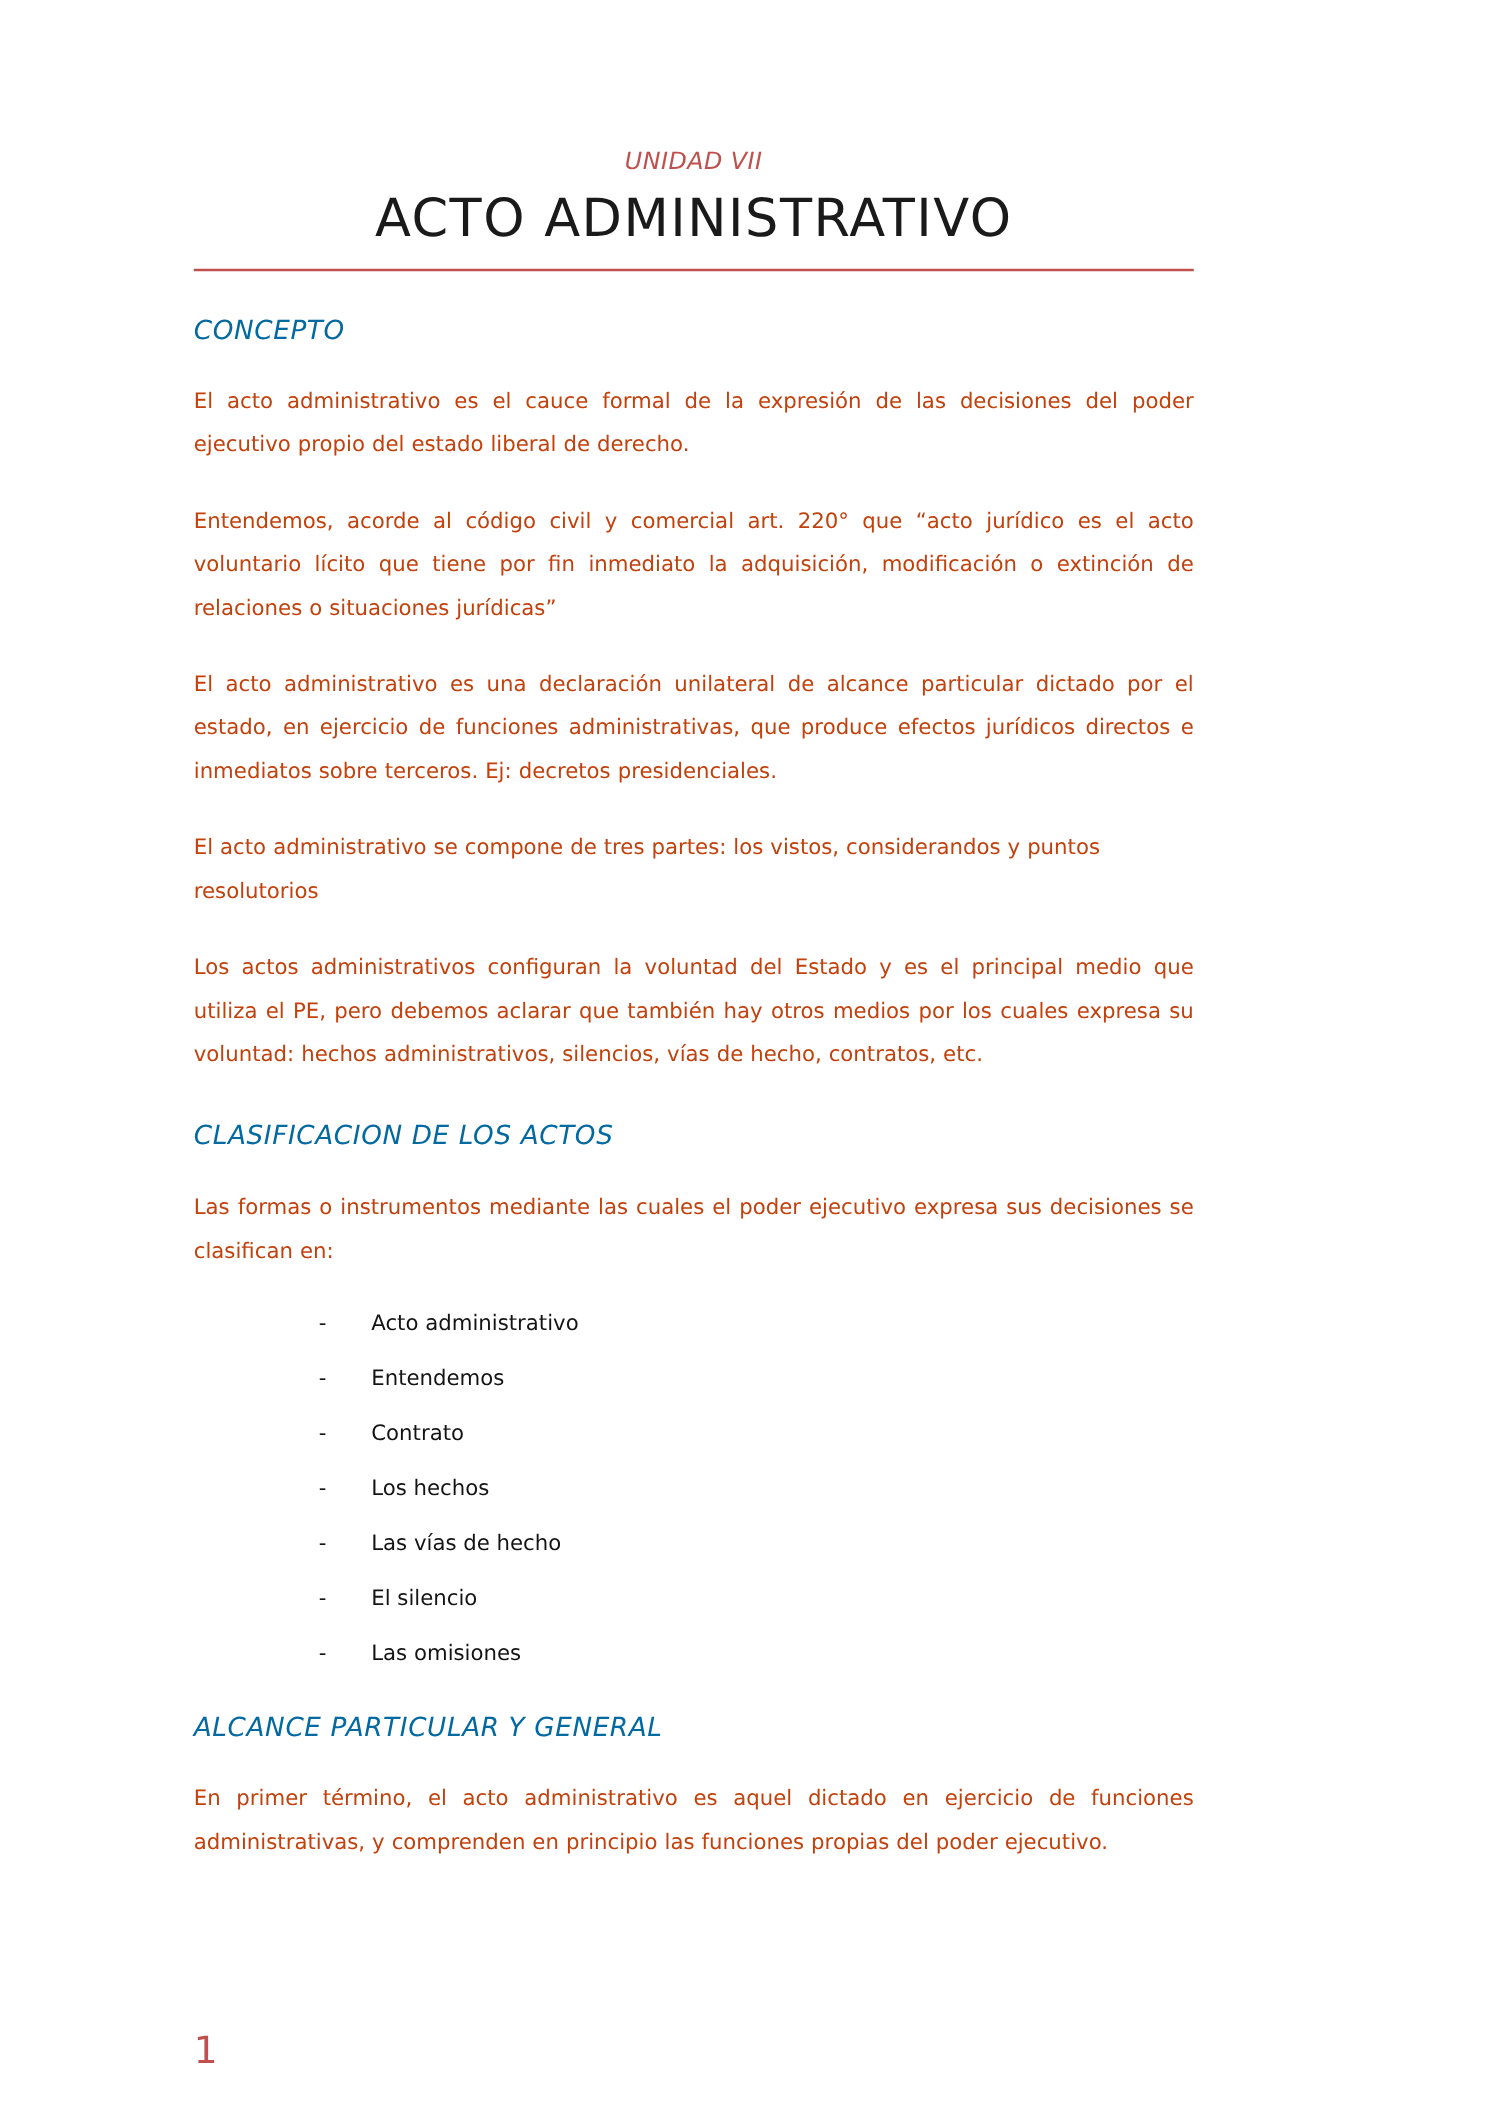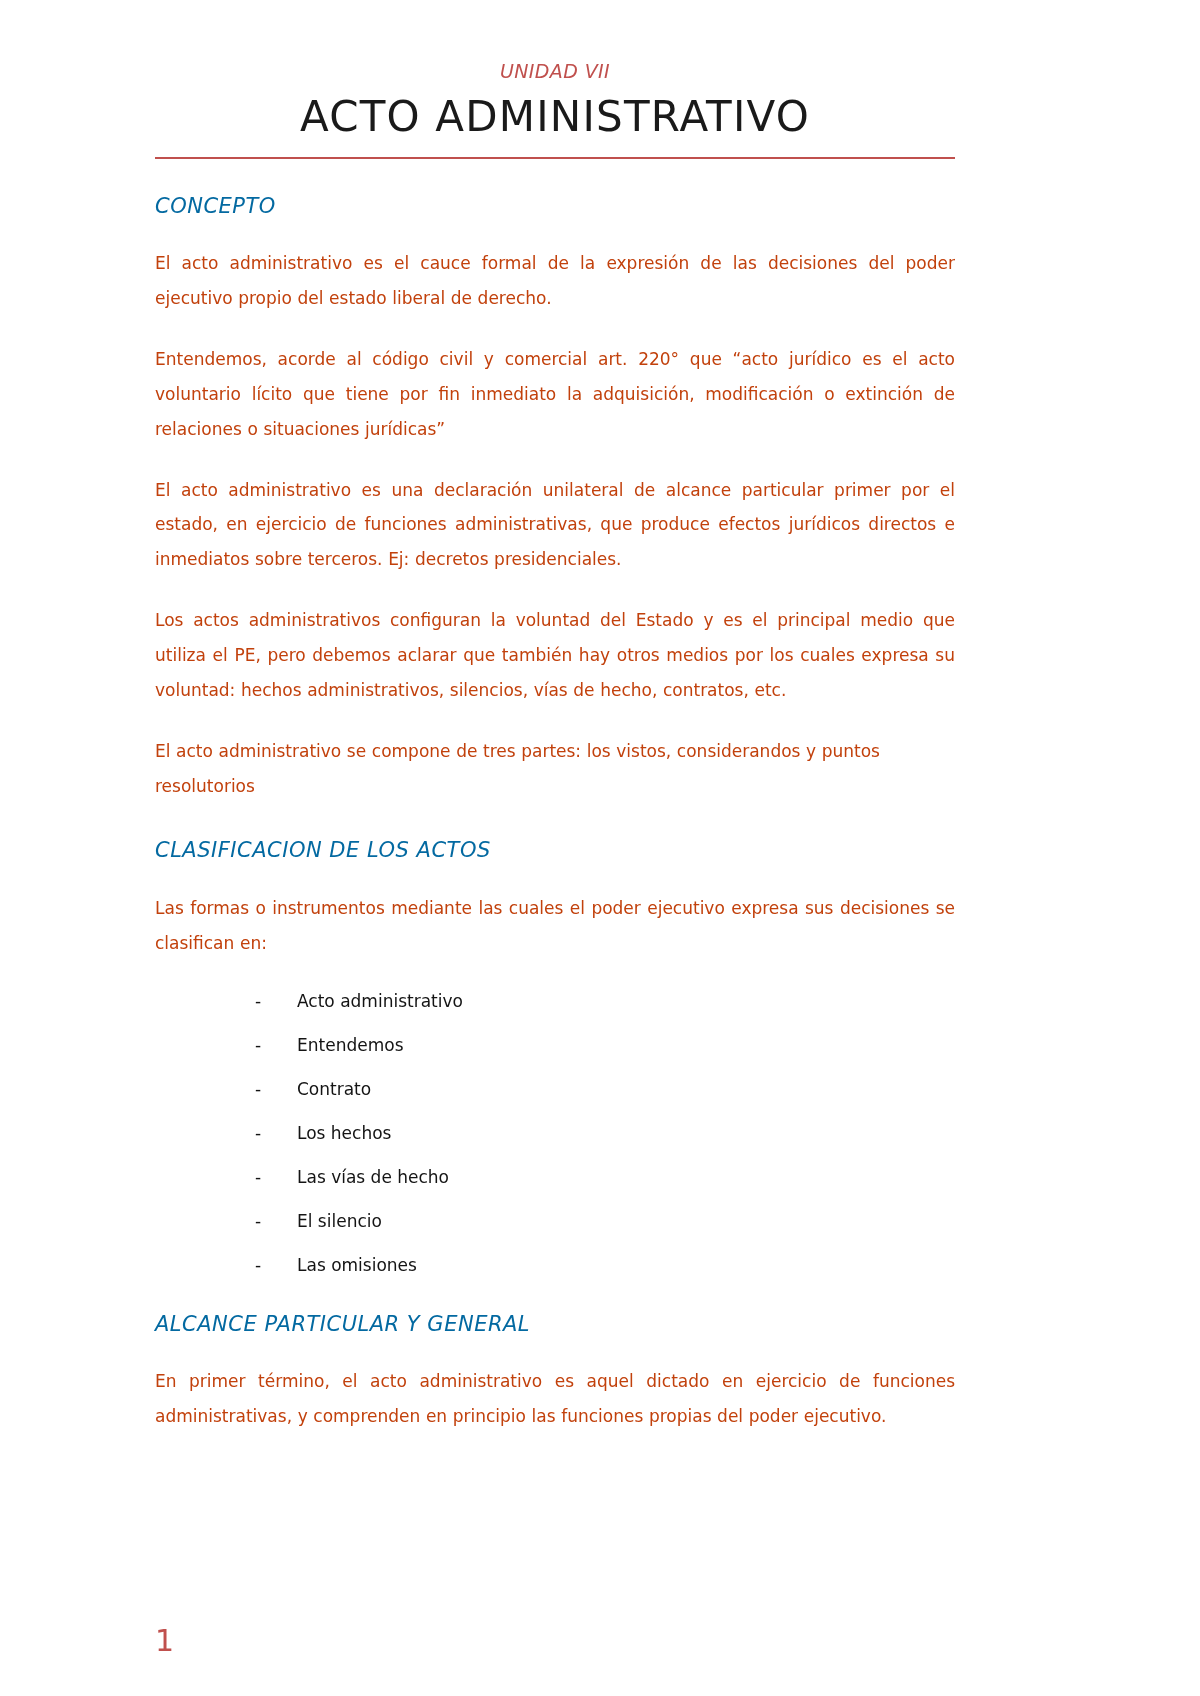--- a/index.html
+++ b/index.html
@@ -21,21 +21,21 @@
   .content {
     position: absolute;
     left: 155px;
     top: 0;
     width: 800px;
   }
 
   
   .title-block {
     text-align: center;
-    padding-top: 60px;
+    padding-top: 118px;
   }
   .unit-label {
     color: #C0504D;
     font-style: italic;
     font-size: 19px;
     letter-spacing: 0.4px;
     font-family: "DejaVu Sans", sans-serif;
     line-height: 1.2;
   }
   .doc-title {
@@ -126,25 +126,25 @@
       <div class="doc-title">ACTO ADMINISTRATIVO</div>
       <hr class="title-rule">
     </div>
 
     <h2 class="section-heading">CONCEPTO</h2>
 
     <p class="body-text">El acto administrativo es el cauce formal de la expresión de las decisiones del poder ejecutivo propio del estado liberal de derecho.</p>
 
     <p class="body-text">Entendemos, acorde al código civil y comercial art. 220° que “acto jurídico es el acto voluntario lícito que tiene por fin inmediato la adquisición, modificación o extinción de relaciones o situaciones jurídicas”</p>
 
-    <p class="body-text">El acto administrativo es una declaración unilateral de alcance particular primer por el estado, en ejercicio de funciones administrativas, que produce efectos jurídicos directos e inmediatos sobre terceros. Ej: decretos presidenciales.</p>
+    <p class="body-text">El acto administrativo es una declaración unilateral de alcance particular dictado por el estado, en ejercicio de funciones administrativas, que produce efectos jurídicos directos e inmediatos sobre terceros. Ej: decretos presidenciales.</p>
+
+    <p class="body-text no-justify">El acto administrativo se compone de tres partes: los vistos, considerandos y puntos resolutorios</p>
 
     <p class="body-text">Los actos administrativos configuran la voluntad del Estado y es el principal medio que utiliza el PE, pero debemos aclarar que también hay otros medios por los cuales expresa su voluntad: hechos administrativos, silencios, vías de hecho, contratos, etc.</p>
-
-    <p class="body-text no-justify">El acto administrativo se compone de tres partes: los vistos, considerandos y puntos resolutorios</p>
 
     <h2 class="section-heading">CLASIFICACION DE LOS ACTOS</h2>
 
     <p class="body-text">Las formas o instrumentos mediante las cuales el poder ejecutivo expresa sus decisiones se clasifican en:</p>
 
     <ul class="dash-list">
       <li>
         <span class="dash-bullet">-</span>
         <span class="dash-label">Acto administrativo</span>
       </li>

